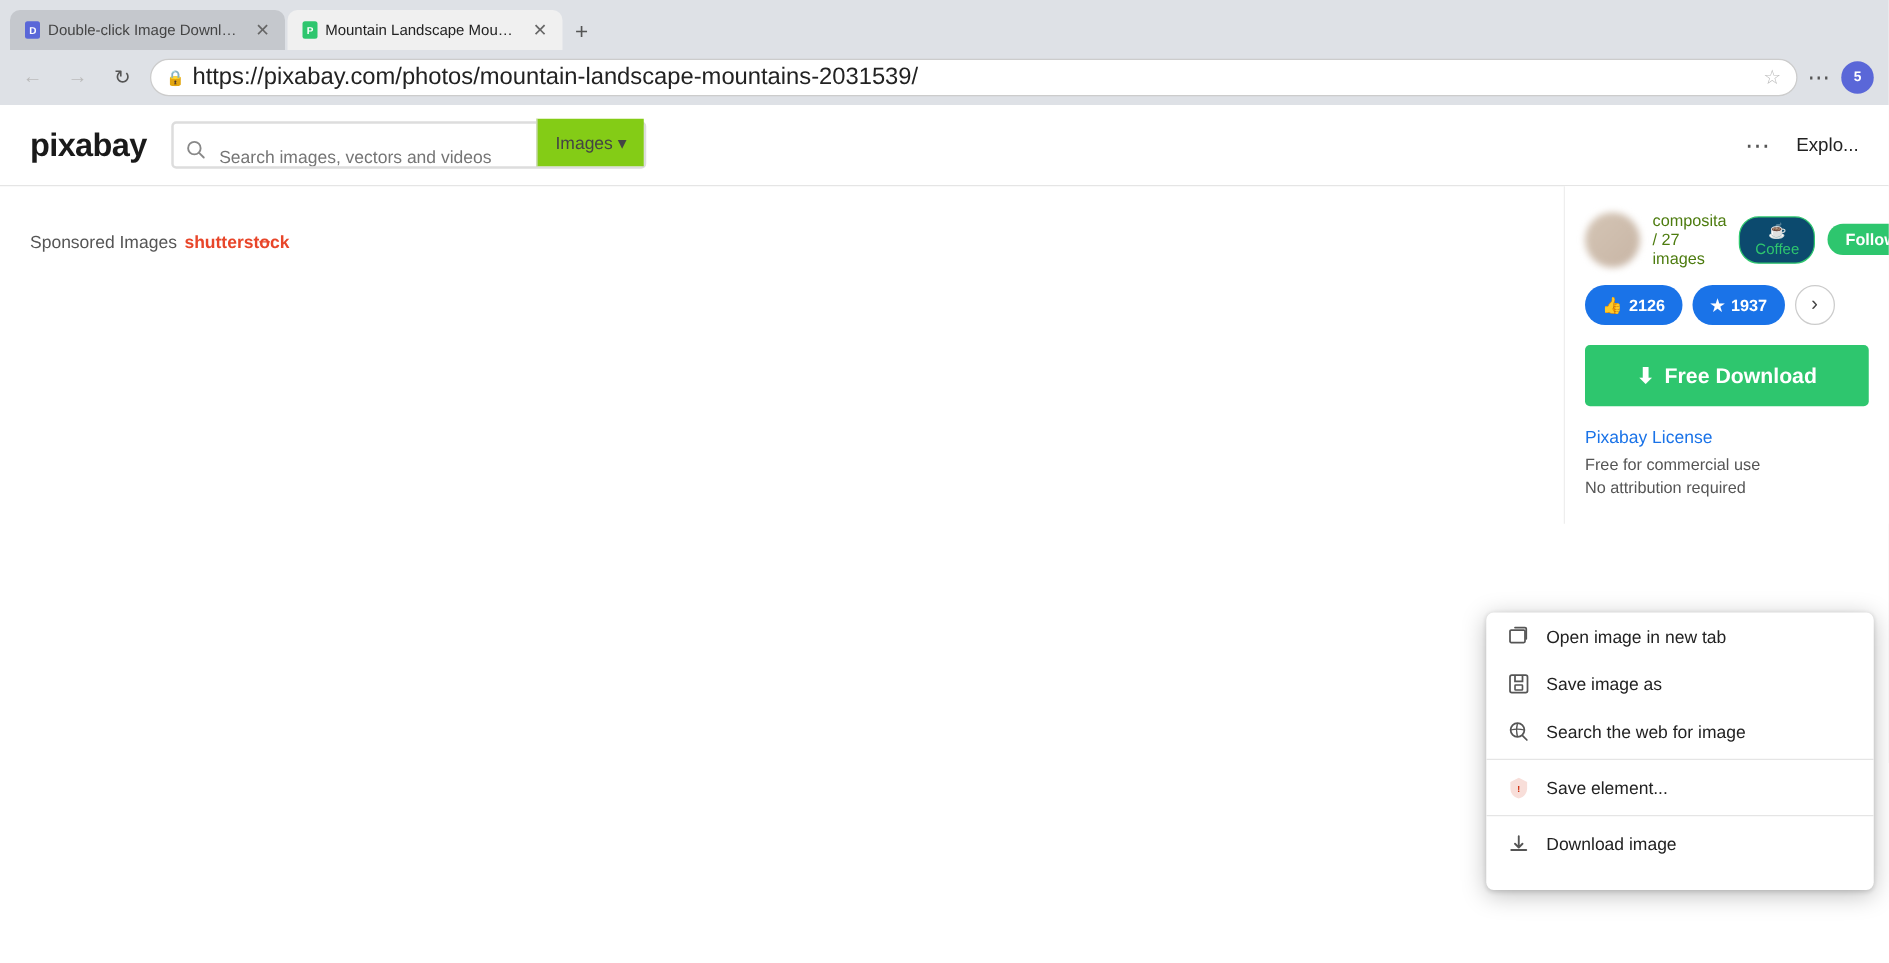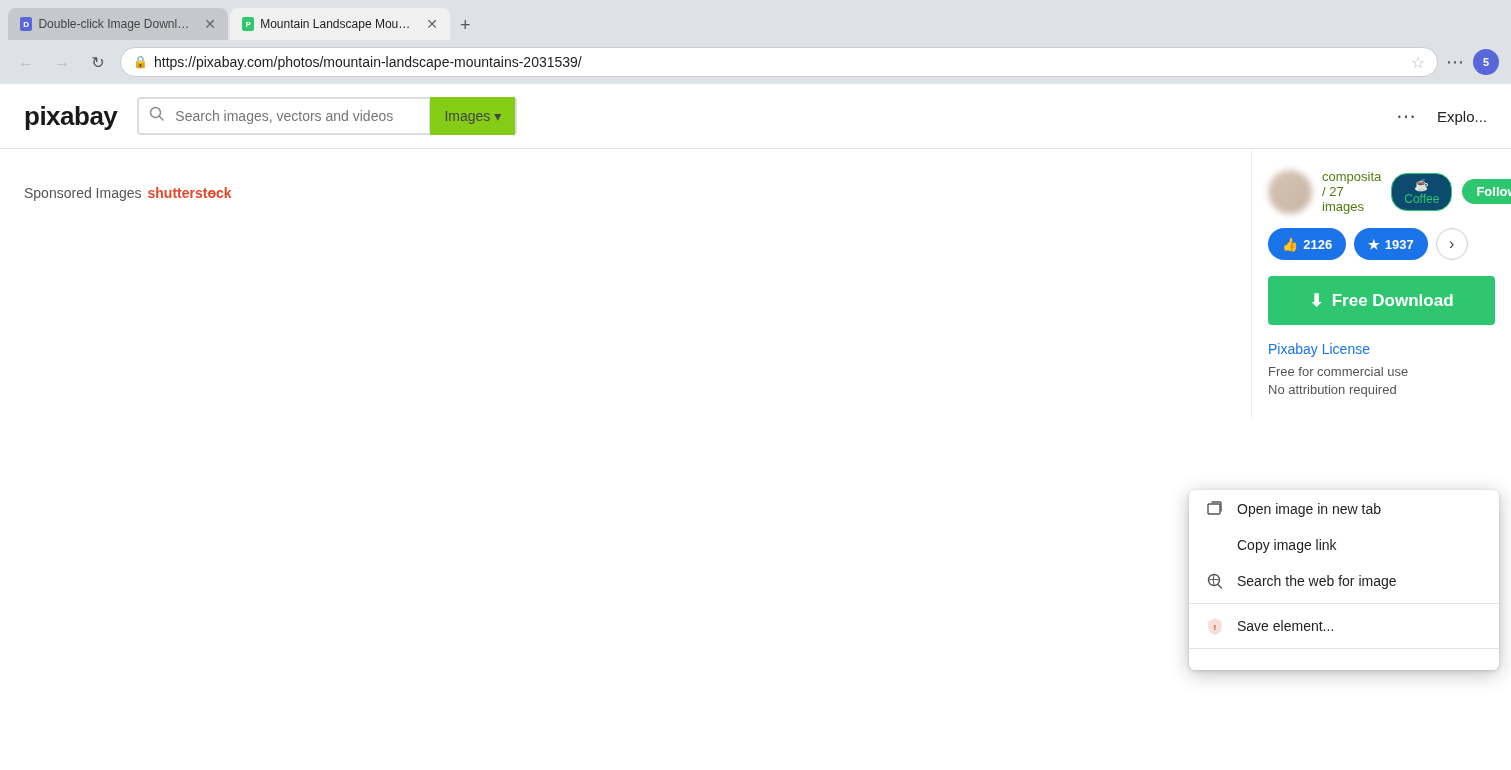--- a/index.html
+++ b/index.html
@@ -17,32 +17,32 @@
     .tab-title { white-space: nowrap; overflow: hidden; text-overflow: ellipsis; max-width: 160px; }
     .tab-close { color: #666; font-size: 14px; margin-left: 4px; }
     .new-tab-btn { background: none; border: none; font-size: 18px; color: #555; cursor: pointer; padding: 4px 8px; }
 
     
     .address-bar-row { background: #dee1e6; height: 44px; display: flex; align-items: center; padding: 4px 12px; gap: 8px; }
     .nav-btn { background: none; border: none; color: #555; font-size: 16px; cursor: pointer; width: 28px; height: 28px; display: flex; align-items: center; justify-content: center; border-radius: 50%; }
     .nav-btn.disabled { color: #bbb; }
     .address-bar { flex: 1; background: white; border-radius: 20px; height: 30px; display: flex; align-items: center; padding: 0 12px; gap: 6px; border: 1px solid #ccc; }
     .lock-icon { color: #888; font-size: 12px; }
-    .url-text { font-size: 14px; color: #222; flex: 1; }
+    .url-text { font-size: 19px; color: #222; flex: 1; }
     .star-btn { background: none; border: none; font-size: 16px; color: #bbb; cursor: pointer; }
     .ext-btn { background: #5a67d8; border: none; border-radius: 50%; width: 26px; height: 26px; color: white; font-size: 11px; font-weight: bold; cursor: pointer; display: flex; align-items: center; justify-content: center; }
     .more-btn { background: none; border: none; font-size: 18px; color: #555; cursor: pointer; letter-spacing: 1px; }
 
     
     .page { background: white; min-height: 686px; }
 
     
     .site-header { background: white; height: 65px; display: flex; align-items: center; padding: 14px 24px; gap: 20px; border-bottom: 1px solid #e5e5e5; }
     .logo { font-size: 26px; font-weight: 700; color: #1a1a1a; letter-spacing: -0.5px; }
-    .search-bar { display: flex; align-items: center; border: 2px solid #ddd; border-radius: 4px; height: 38px; width: 380px; background: white; }
+    .search-bar { display: flex; align-items: flex-end; border: 2px solid #ddd; border-radius: 4px; height: 38px; width: 380px; background: white; }
     .search-icon-wrap { padding: 0 10px; color: #888; }
     .search-input { border: none; outline: none; font-size: 14px; color: #888; flex: 1; background: transparent; }
     .search-type-btn { padding: 0 14px; height: 38px; border: none; border-left: 1px solid #ddd; background: #84cc16; font-size: 14px; color: #444; cursor: pointer; display: flex; align-items: center; gap: 4px; }
     .header-spacer { flex: 1; }
     .header-more-btn { background: none; border: none; font-size: 20px; color: #555; cursor: pointer; letter-spacing: 1px; }
     .explore-text { font-size: 15px; color: #222; font-weight: 500; }
 
     
     .page-body { display: flex; padding: 0; }
 
@@ -273,25 +273,32 @@
     <div class="context-item">
       <div class="context-item-icon">
         <svg width="18" height="18" viewBox="0 0 18 18" fill="none">
             <rect x="2" y="4" width="12" height="10" rx="1" stroke="#555" stroke-width="1.4"></rect>
             <path d="M6 2h8a1 1 0 0 1 1 1v8" stroke="#555" stroke-width="1.4" stroke-linecap="round"></path>
           </svg>
       </div>
       <span class="context-item-label">Open image in new tab</span>
     </div>
 
-
-
-    <div class="context-item indented">
-      <span class="context-item-label">Copy image link</span>
-    </div>
+    <div class="context-item">
+      <div class="context-item-icon">
+        <svg width="18" height="18" viewBox="0 0 18 18" fill="none">
+            <rect x="2" y="2" width="14" height="14" rx="1.5" stroke="#555" stroke-width="1.4"></rect>
+            <path d="M6 2v5h6V2" stroke="#555" stroke-width="1.4"></path>
+            <rect x="6" y="10" width="6" height="4" rx="0.5" stroke="#555" stroke-width="1.3"></rect>
+          </svg>
+      </div>
+      <span class="context-item-label">Save image as</span>
+    </div>
+
+
 
     <div class="context-item">
       <div class="context-item-icon">
         <svg width="18" height="18" viewBox="0 0 18 18" fill="none">
             <circle cx="8" cy="8" r="5.5" stroke="#555" stroke-width="1.4"></circle>
             <path d="M12 12.5L15.5 16" stroke="#555" stroke-width="1.4" stroke-linecap="round"></path>
             <path d="M8 2.5 Q6.5 8 8 13.5" stroke="#555" stroke-width="1" fill="none"></path>
             <path d="M2.5 8 Q8 6.5 13.5 8" stroke="#555" stroke-width="1" fill="none"></path>
           </svg>
       </div>
@@ -305,20 +312,29 @@
         <svg width="18" height="18" viewBox="0 0 18 18" fill="none">
             <path d="M9 2L3 5v5c0 3.3 2.5 6.4 6 7.2C12.5 16.4 15 13.3 15 10V5L9 2Z" fill="#cc2200" opacity="0.15" stroke="#cc2200" stroke-width="1.4"></path>
             <text x="9" y="12.5" text-anchor="middle" font-size="7" fill="#cc2200" font-weight="bold">!</text>
           </svg>
       </div>
       <span class="context-item-label">Save element...</span>
     </div>
 
     <div class="context-divider"></div>
 
+    <div class="context-item">
+      <div class="context-item-icon">
+        <svg width="18" height="18" viewBox="0 0 18 18" fill="none">
+            <path d="M9 3v9M6 9l3 3 3-3" stroke="#555" stroke-width="1.5" stroke-linecap="round" stroke-linejoin="round"></path>
+            <path d="M3 14h12" stroke="#555" stroke-width="1.5" stroke-linecap="round"></path>
+          </svg>
+      </div>
+      <span class="context-item-label">Download image</span>
+    </div>
 
     <div class="context-item">
       
       
       
     </div>
 
   </div>
 </div>
 

